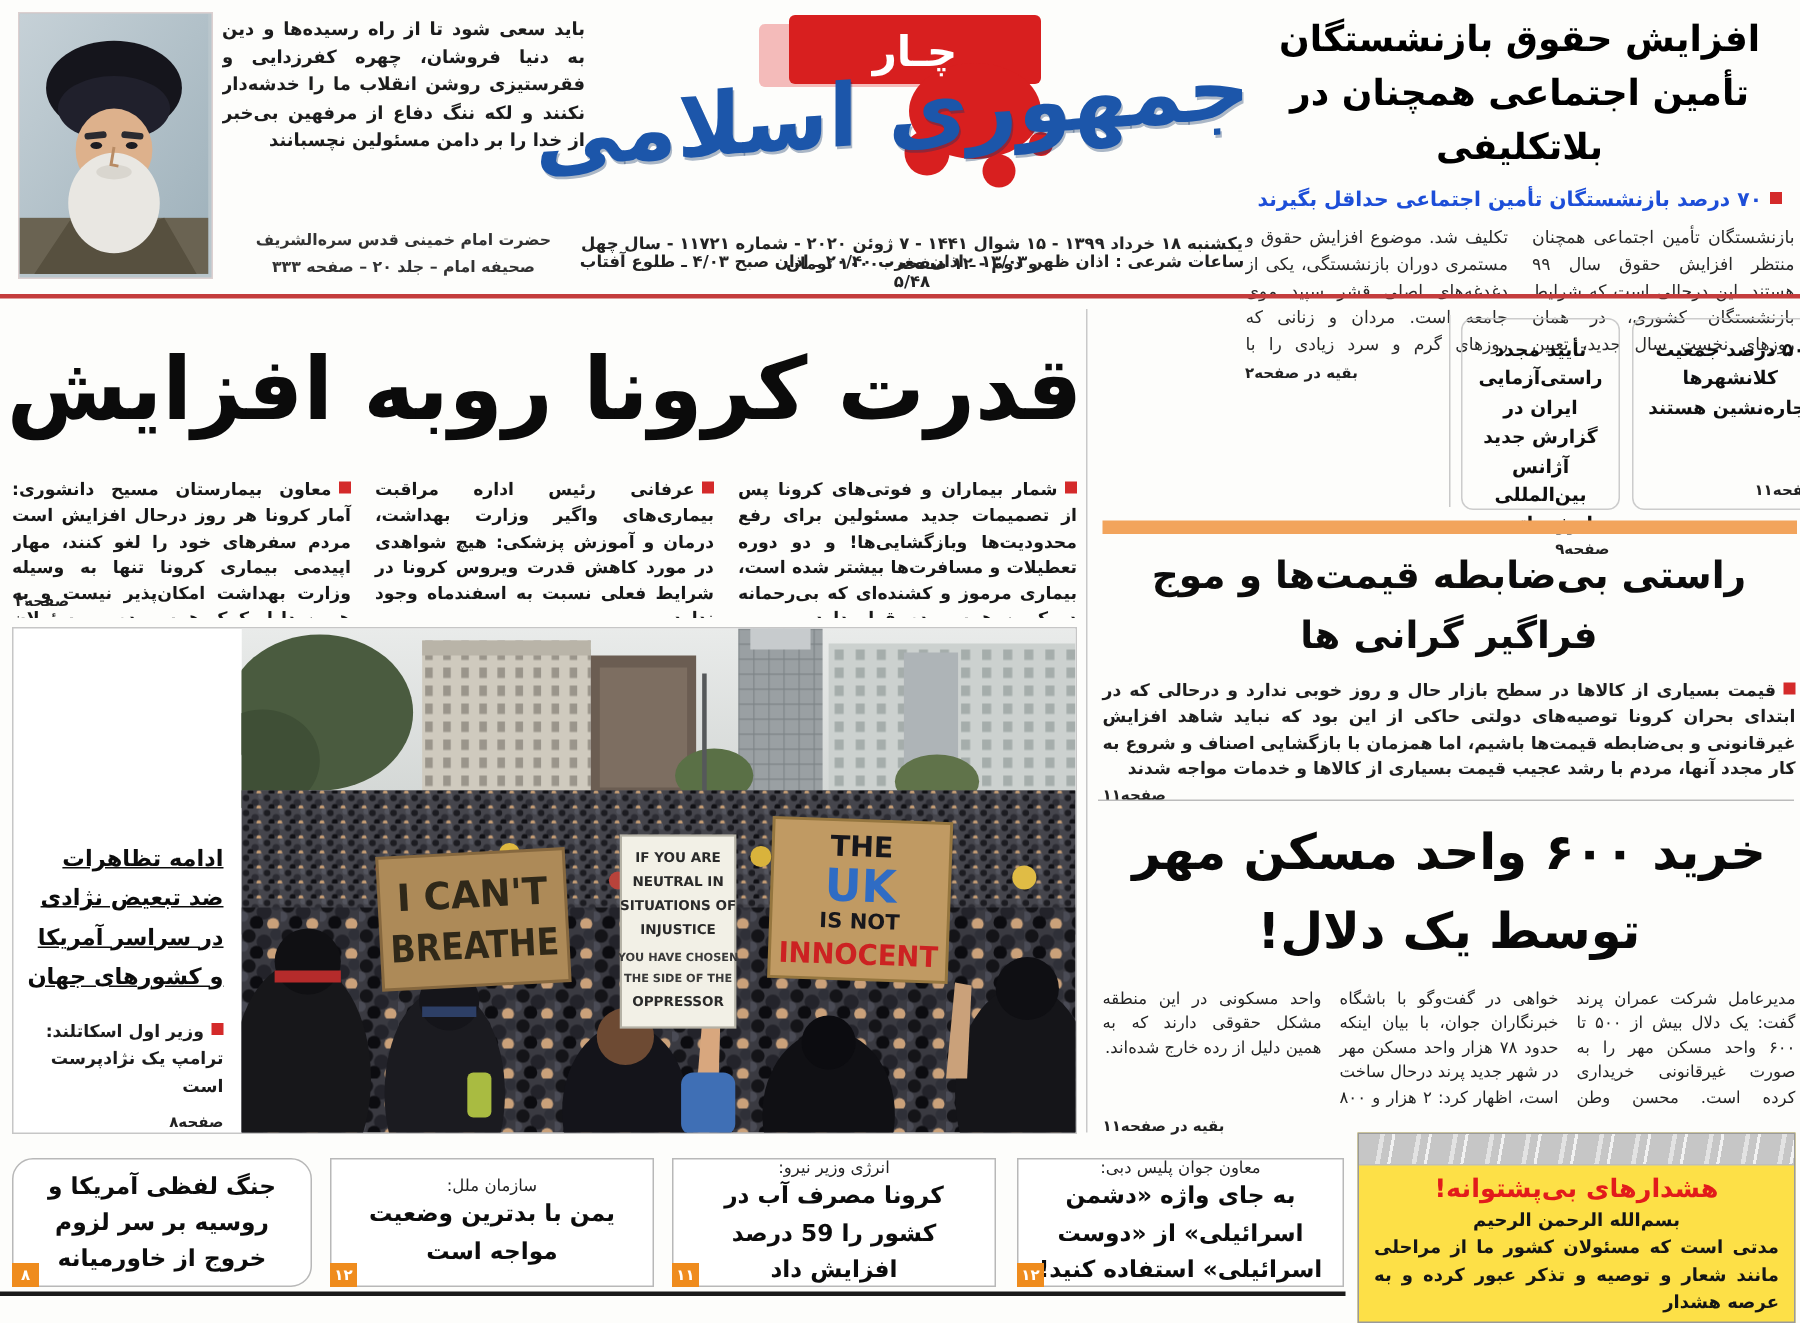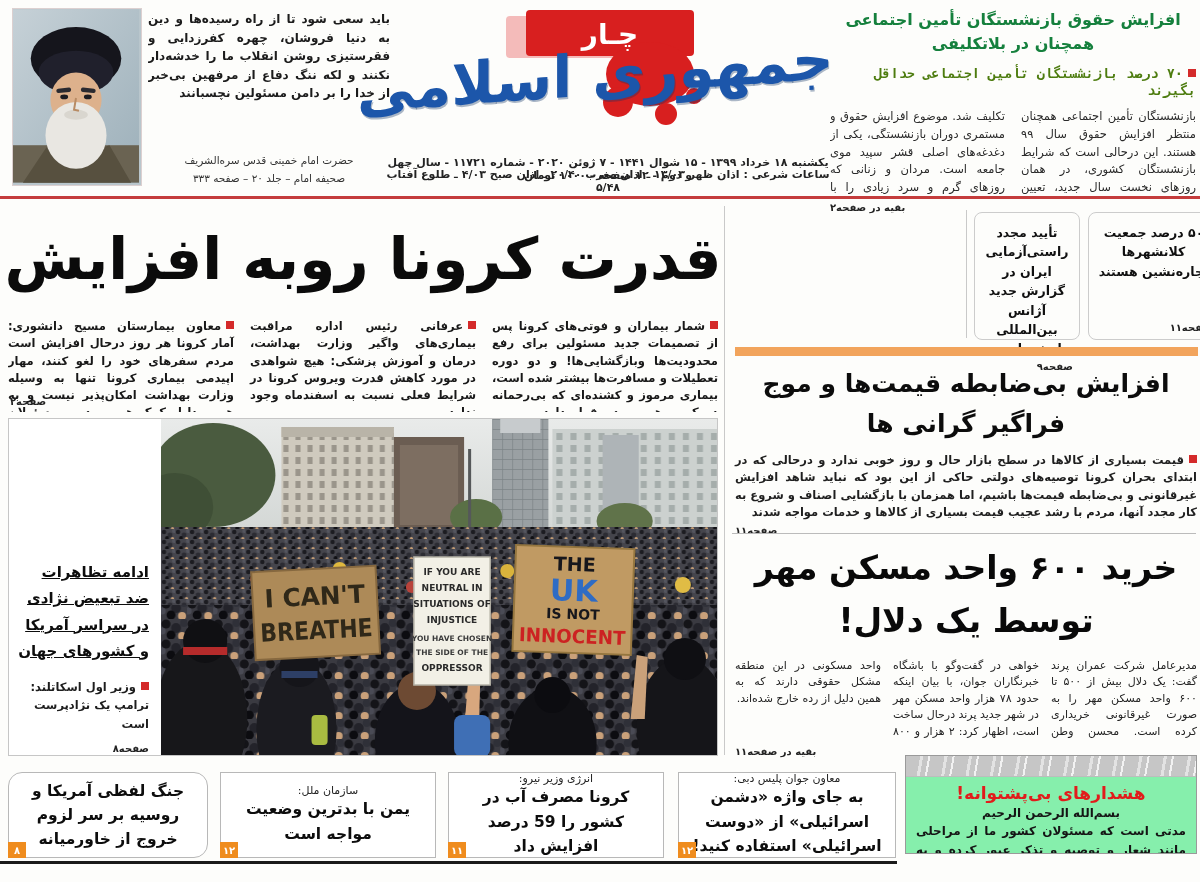--- a/index.html
+++ b/index.html
@@ -8,30 +8,30 @@
   .fa{direction:rtl;font-family:"DejaVu Sans",sans-serif;}
   .abs{position:absolute;}
   .jc{text-align:justify;}
   .bullet{display:inline-block;width:8px;height:8px;background:#d42a2a;margin-left:5px;vertical-align:1px;}
   .pgref{font-size:10px;font-weight:bold;color:#222;}
 
   
   .imam-box{left:12px;top:8px;width:128px;height:176px;border:1px solid #dcd0d0;background:#b9c6cc;}
   .imam-quote{left:148px;top:10px;width:242px;height:142px;font-size:12px;font-weight:700;
               line-height:1.55;color:#1c1c1c;overflow:hidden;}
-  .imam-attr{left:148px;top:152px;width:242px;font-size:10.5px;font-weight:400;color:#333;
+  .imam-attr{left:148px;top:152px;width:242px;font-size:10.5px;font-weight:700;color:#333;
              text-align:center;line-height:1.7;}
   .masthead-banner{left:498px;top:0;width:250px;height:135px;z-index:1;}
   .masthead-title{left:382px;top:20px;width:452px;height:118px;z-index:2;text-align:center;
       font-size:58px;font-weight:bold;color:#1c56aa;line-height:108px;white-space:nowrap;
       transform:rotate(-4deg) skewX(-4deg);text-shadow:1px 2px 0 rgba(16,52,100,.35);}
   .dateline{left:386px;width:444px;text-align:center;font-size:11px;font-weight:bold;color:#232323;}
   .pension{left:830px;top:8px;width:366px;}
-  .pension h2{margin:0;font-size:16px;font-weight:800;text-align:center;line-height:1.5;color:#15803d;}
-  .pension .sub{margin-top:9px;text-align:right;font-size:13.5px;font-weight:bold;color:#4d7c0f;font-family:Liberation Mono, monospace;}
+  .pension h2{margin:0;font-size:24px;font-weight:800;text-align:center;line-height:1.5;color:#000000;}
+  .pension .sub{margin-top:9px;text-align:center;font-size:13.5px;font-weight:bold;color:#1d4ed8;}
   .pension .body{margin-top:9px;column-count:2;column-gap:16px;font-size:11.5px;line-height:1.55;
                  color:#2a2a2a;height:92px;overflow:hidden;}
   .pension .cont{margin-top:2px;text-align:left;}
 
   .red-rule{left:0;top:196px;width:1200px;height:3px;background:#c43c3c;}
   .black-rule{left:0;top:861px;width:897px;height:3px;background:#1a1a1a;}
 
   
   .main-headline{left:8px;top:208px;width:710px;height:102px;display:flex;align-items:center;
       justify-content:center;font-size:58px;font-weight:900;color:#0b0b0b;white-space:nowrap;}
@@ -76,22 +76,22 @@
 
   
   .bbox{top:772px;height:86px;border:1px solid #b8b8b8;box-sizing:border-box;background:#fff;
         display:flex;flex-direction:column;align-items:center;justify-content:center;padding:4px 10px;}
   .bbox .kick{font-size:11px;font-weight:500;color:#222;text-align:center;}
   .bbox .hl{font-size:15.5px;font-weight:800;color:#0d0d0d;text-align:center;line-height:1.55;}
   .badge{position:absolute;left:-1px;bottom:-1px;width:18px;height:16px;background:#ef8c1e;color:#fff;
          font-size:10px;font-weight:bold;display:flex;align-items:center;justify-content:center;}
 
   
-  .warn{left:905px;top:755px;width:292px;height:99px;border:1px solid #9a9a9a;box-sizing:border-box;
-        background:#86efac;overflow:hidden;}
+  .warn{left:905px;top:755px;width:292px;height:127px;border:1px solid #9a9a9a;box-sizing:border-box;
+        background:#fde047;overflow:hidden;}
   .warn .band{height:20px;background:
       repeating-linear-gradient(100deg,#c6c6c6 0 14px,#e3e3e3 14px 17px,#c6c6c6 17px 22px,#f2f2f2 22px 24px);
       border-bottom:1px solid #bdbdbd;}
   .warn h3{margin:6px 6px 0;font-size:17px;font-weight:900;color:#e21b1b;text-align:center;}
   .warn .basmala{margin-top:3px;font-size:12px;font-weight:700;text-align:center;color:#151515;}
   .warn .body{margin:2px 10px 0;font-size:12px;font-weight:700;line-height:1.55;color:#151515;}
 </style>
 </head>
 <body>
 
@@ -179,21 +179,21 @@
   </div>
 
   <div class="abs side-box fa" style="left:1088px;width:131px;">
     <div>۵۰ درصد جمعیت کلانشهرها اجاره‌نشین هستند</div>
     <div class="pgref">صفحه۱۱</div>
   </div>
 
   <div class="abs orange-bar"></div>
 
   <div class="abs prices fa">
-    <h3>افزایش بی‌ضابطه قیمت‌ها و موج فراگیر گرانی ها</h3>
+    <h3>راستی بی‌ضابطه قیمت‌ها و موج فراگیر گرانی ها</h3>
     <div class="body jc">
       <span class="bullet"></span><span>قیمت بسیاری از کالاها در سطح بازار حال و روز خوبی ندارد و درحالی که در ابتدای بحران کرونا توصیه‌های دولتی حاکی از این بود که نباید شاهد افزایش غیرقانونی و بی‌ضابطه قیمت‌ها باشیم، اما همزمان با بازگشایی اصناف و شروع به کار مجدد آنها، مردم با رشد عجیب قیمت بسیاری از کالاها و خدمات مواجه شدند</span>
     </div>
     <div class="pgref" style="text-align:left;margin-top:4px;">صفحه۱۱</div>
   </div>
 
   <div class="abs h-rule"></div>
 
   <div class="abs mehr fa">
     <h2>خرید ۶۰۰ واحد مسکن مهر توسط یک دلال!</h2>

